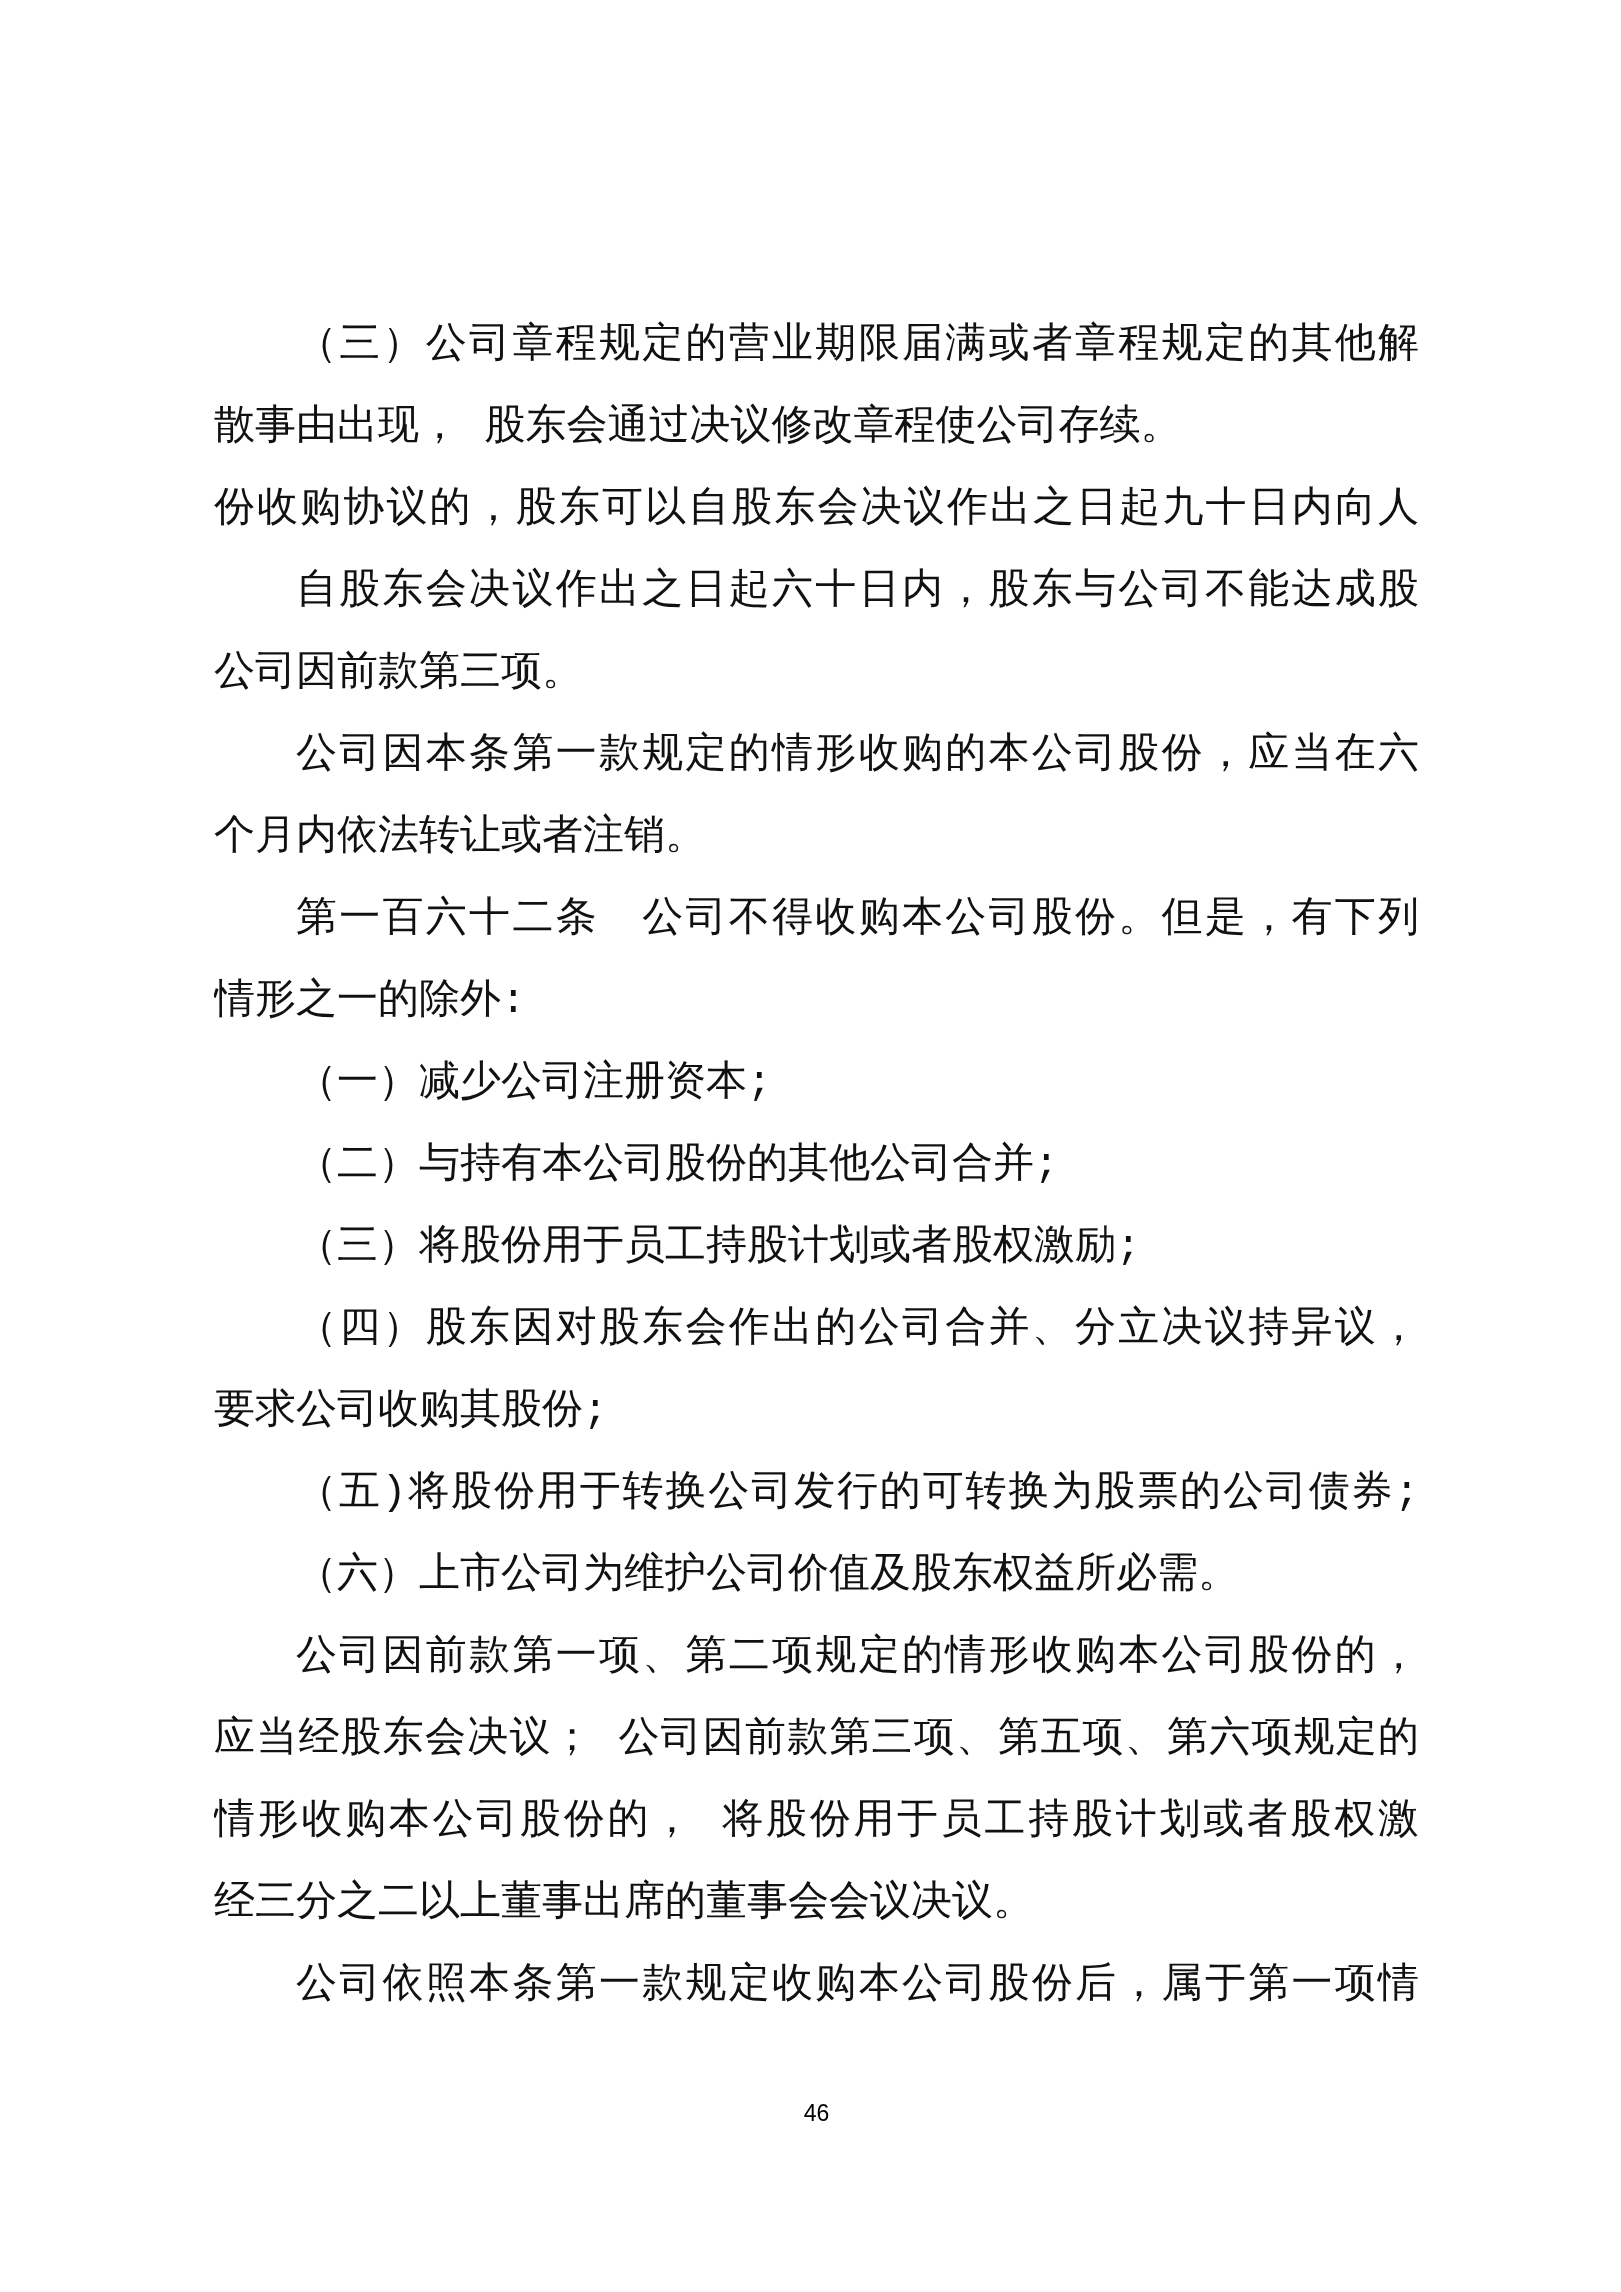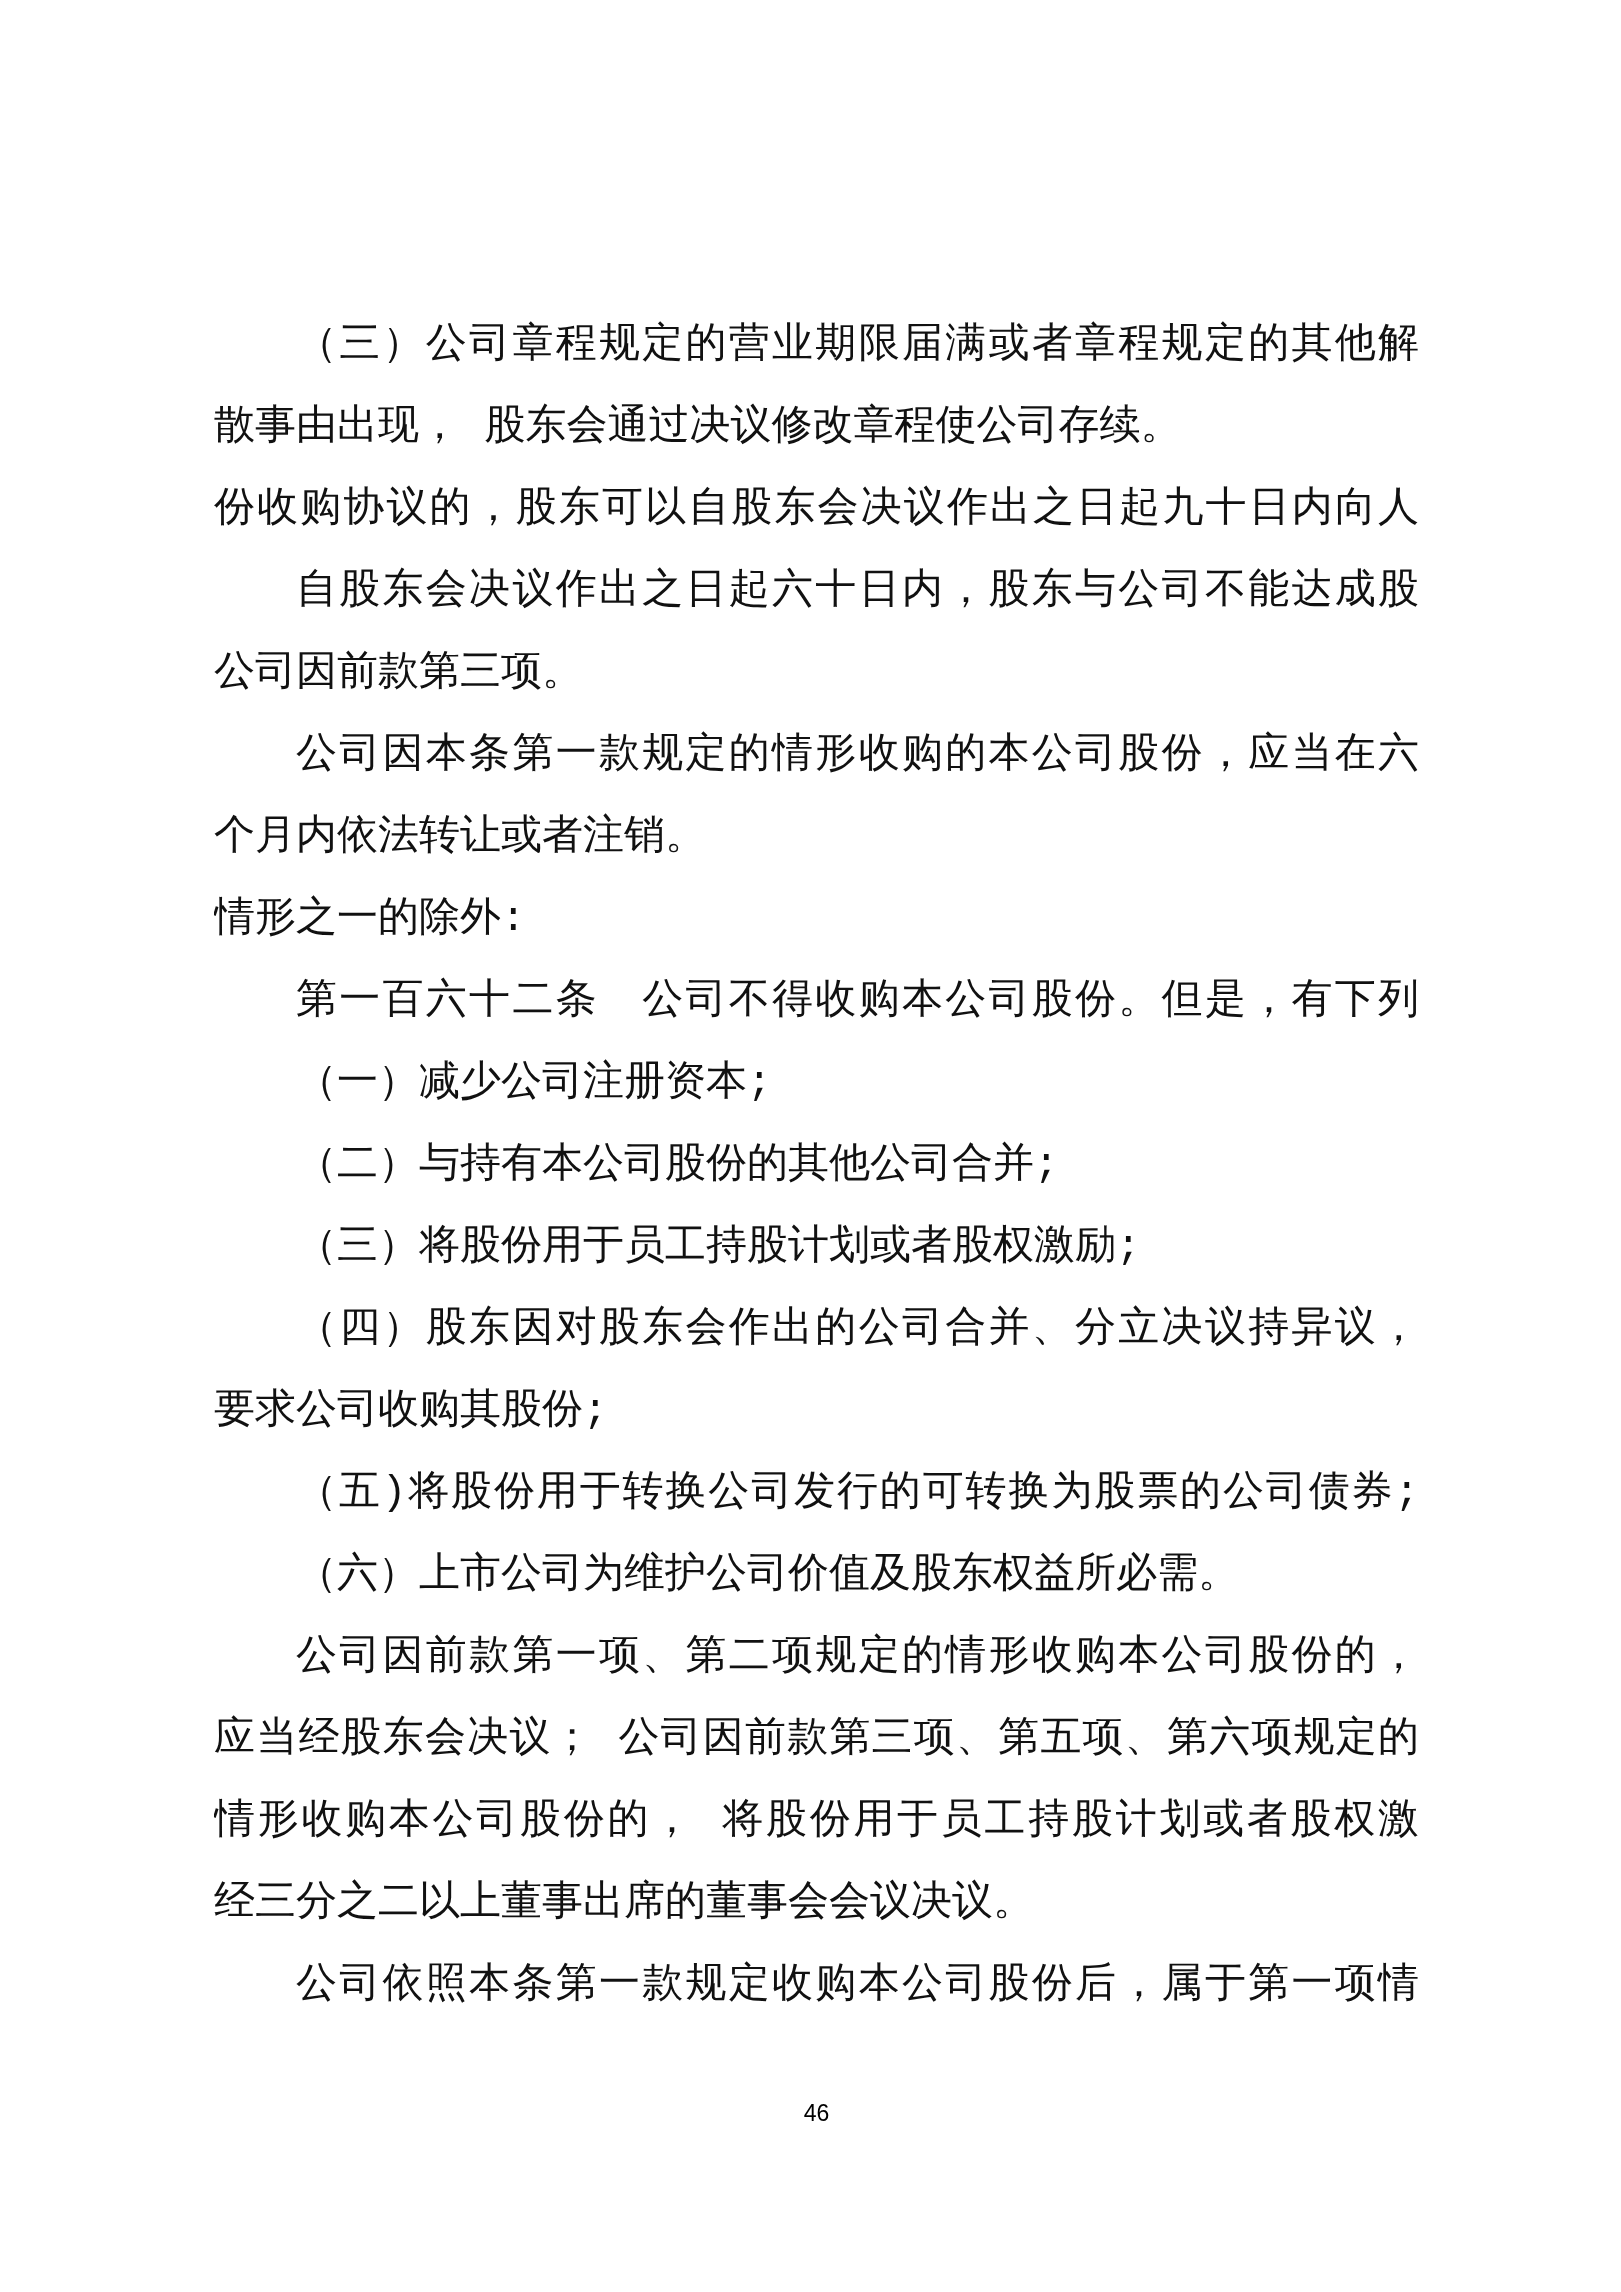--- a/index.html
+++ b/index.html
@@ -54,22 +54,22 @@
 
 <main class="page">
   <section class="text-block" id="text-block">
       <div class="line indent justify">（三）公司章程规定的营业期限届满或者章程规定的其他解</div>
       <div class="line">散事由出现， 股东会通过决议修改章程使公司存续。</div>
       <div class="line justify">份收购协议的，股东可以自股东会决议作出之日起九十日内向人</div>
       <div class="line indent justify">自股东会决议作出之日起六十日内，股东与公司不能达成股</div>
       <div class="line">公司因前款第三项。</div>
       <div class="line indent justify">公司因本条第一款规定的情形收购的本公司股份，应当在六</div>
       <div class="line">个月内依法转让或者注销。</div>
+      <div class="line indent justify">第一百六十二条　公司不得收购本公司股份。但是，有下列</div>
       <div class="line">情形之一的除外:</div>
-      <div class="line indent justify">第一百六十二条　公司不得收购本公司股份。但是，有下列</div>
       <div class="line indent">（一）减少公司注册资本;</div>
       <div class="line indent">（二）与持有本公司股份的其他公司合并;</div>
       <div class="line indent">（三）将股份用于员工持股计划或者股权激励;</div>
       <div class="line indent justify">（四）股东因对股东会作出的公司合并、分立决议持异议，</div>
       <div class="line">要求公司收购其股份;</div>
       <div class="line indent justify">（五)将股份用于转换公司发行的可转换为股票的公司债券;</div>
       <div class="line indent">（六）上市公司为维护公司价值及股东权益所必需。</div>
       <div class="line indent justify">公司因前款第一项、第二项规定的情形收购本公司股份的，</div>
       <div class="line justify">应当经股东会决议； 公司因前款第三项、第五项、第六项规定的</div>
       <div class="line justify">情形收购本公司股份的， 将股份用于员工持股计划或者股权激励，</div>

